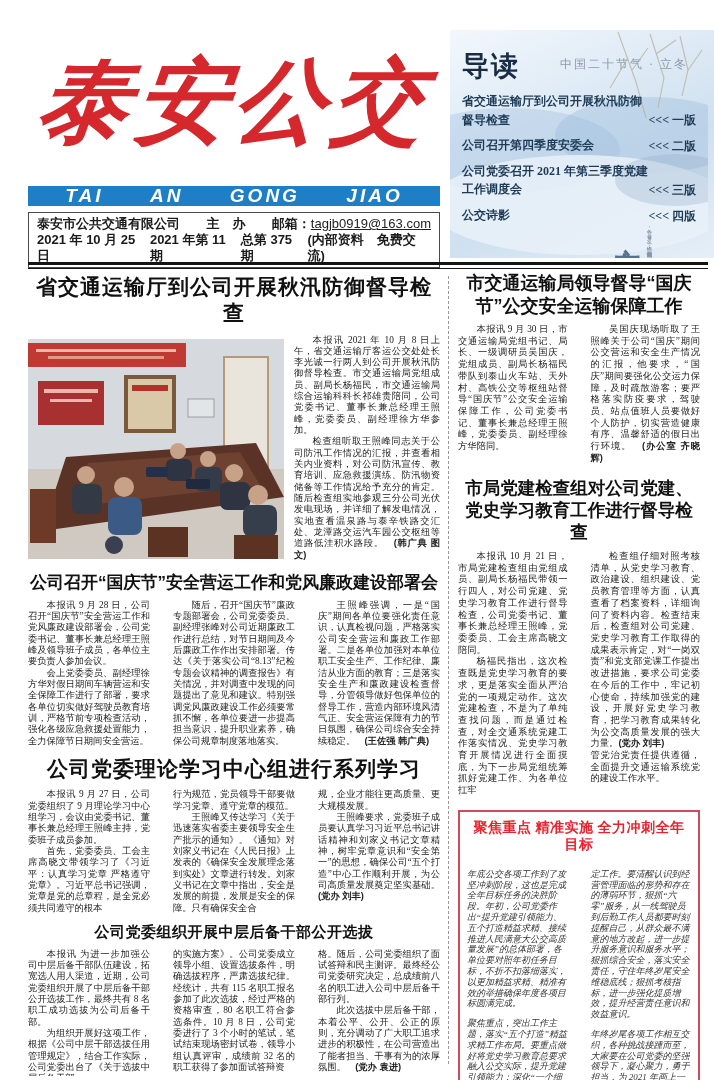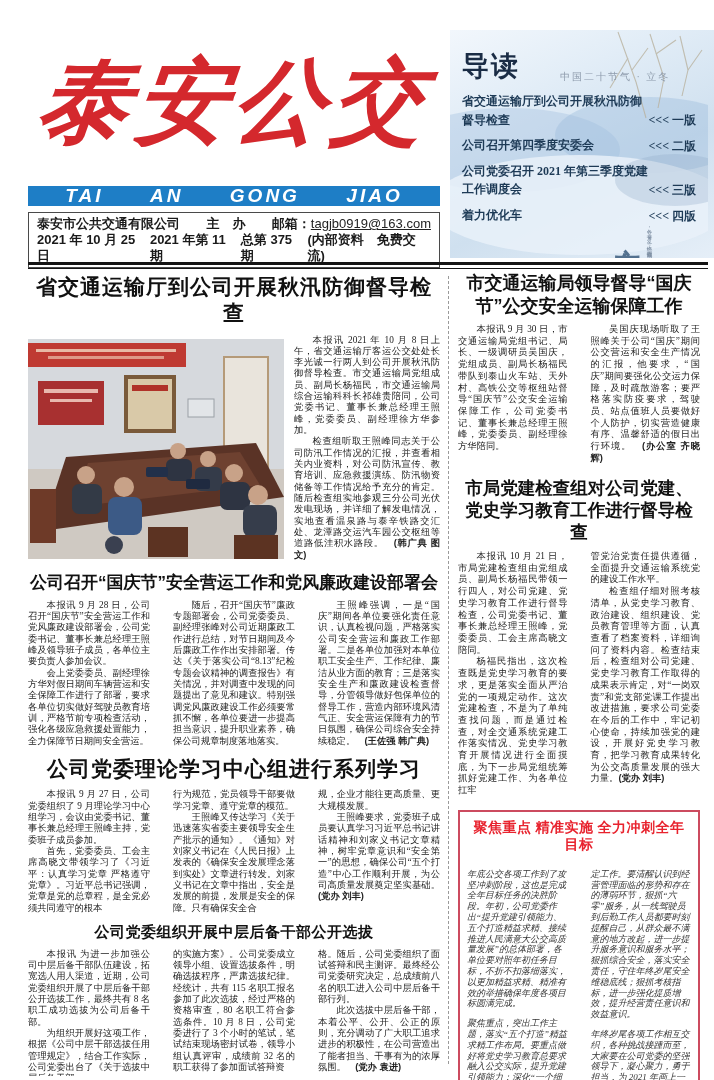--- a/index.html
+++ b/index.html
@@ -19,21 +19,21 @@
   .inforow{display:flex;align-items:baseline;font-family:"Liberation Sans",sans-serif;
         font-size:13px;color:#1a1a1a;font-weight:bold;line-height:16px;justify-content:space-between;}
   .inforow .email{font-weight:normal;text-decoration:underline;color:#222;}
 
   
   .guide{position:absolute;left:450px;top:30px;width:258px;height:228px;overflow:hidden;
          background:linear-gradient(155deg,#f2f7fc 0%,#e2edf7 28%,#cfe0ef 62%,#e6eff8 100%);padding-left:12px;}
   .guide .deco{position:absolute;inset:0;}
   .guide-title{position:absolute;left:12px;top:18px;font-family:"Liberation Sans",sans-serif;
          font-weight:900;font-size:27px;color:#1a2c45;letter-spacing:2px;}
-  .guide-sub{position:absolute;left:110px;top:40px;font-size:10px;color:#8d9aab;letter-spacing:2px;}
+  .guide-sub{position:absolute;left:110px;top:26px;font-size:12px;color:#8d9aab;letter-spacing:2px;}
   .guide-items{position:absolute;left:12px;top:62px;width:234px;}
   .guide-item{display:flex;align-items:flex-end;margin-bottom:7px;}
   .guide-item .t{flex:1;font-weight:bold;font-size:12px;line-height:1.55;color:#1d3a56;}
   .guide-item .pg{white-space:nowrap;font-weight:bold;font-size:12px;color:#1d3a56;margin-left:0;}
   .seal-wrap{position:absolute;right:66px;bottom:6px;display:flex;align-items:flex-start;}
   .seal{writing-mode:vertical-rl;font-size:28px;font-weight:bold;color:#53718f;
         font-family:"DejaVu Serif",serif;letter-spacing:4px;line-height:1;}
   .seal-note{writing-mode:vertical-rl;font-size:5.5px;color:#7d8ea2;margin-left:4px;
         line-height:1.6;max-height:78px;}
 
@@ -130,21 +130,21 @@
       </div>
       <div class="guide-item">
         <span class="t">公司召开第四季度安委会</span>
         <span class="pg">&lt;&lt;&lt; 二版</span>
       </div>
       <div class="guide-item">
         <span class="t">公司党委召开 2021 年第三季度党建工作调度会</span>
         <span class="pg">&lt;&lt;&lt; 三版</span>
       </div>
       <div class="guide-item">
-        <span class="t">着力优化车</span>
+        <span class="t">公交诗影</span>
         <span class="pg">&lt;&lt;&lt; 四版</span>
       </div>
     </div>
     <div class="seal-wrap">
       <div class="seal">立冬</div>
       <div class="seal-note">立冬，十月节。冬，终也，万物收藏也。</div>
     </div>
   </div>
 
   <div class="double-rule"></div>
@@ -266,22 +266,22 @@
     </div>
 
     <div class="art">
       <div class="headline h-r2">市局党建检查组对公司党建、党史学习教育工作进行督导检查</div>
       <div class="cols body">
         <div class="col">
           <p>本报讯 10 月 21 日，市局党建检查组由党组成员、副局长杨福民带领一行四人，对公司党建、党史学习教育工作进行督导检查，公司党委书记、董事长兼总经理王照峰，党委委员、工会主席高晓文陪同。</p>
           <p>杨福民指出，这次检查既是党史学习教育的要求，更是落实全面从严治党的一项规定动作。这次党建检查，不是为了单纯查找问题，而是通过检查，对全交通系统党建工作落实情况、党史学习教育开展情况进行全面摸底，为下一步局党组统筹抓好党建工作、为各单位扛牢</p>
         </div>
         <div class="col">
+          <p><span>检查组仔细对照考核清单，从党史学习教育、政治建设、组织建设、党员教育管理等方面，认真查看了档案资料，详细询问了资料内容。检查结束后，检查组对公司党建、党史学习教育工作取得的成果表示肯定，对“一岗双责”和党支部党课工作提出改进措施，要求公司党委在今后的工作中，牢记初心使命，持续加强党的建设，开展好党史学习教育，把学习教育成果转化为公交高质量发展的强大力量。</span><span class="byline">(党办 刘丰)</span></p>
           <p style="text-indent:0">管党治党责任提供遵循，全面提升交通运输系统党的建设工作水平。</p>
-          <p><span>检查组仔细对照考核清单，从党史学习教育、政治建设、组织建设、党员教育管理等方面，认真查看了档案资料，详细询问了资料内容。检查结束后，检查组对公司党建、党史学习教育工作取得的成果表示肯定，对“一岗双责”和党支部党课工作提出改进措施，要求公司党委在今后的工作中，牢记初心使命，持续加强党的建设，开展好党史学习教育，把学习教育成果转化为公交高质量发展的强大力量。</span><span class="byline">(党办 刘丰)</span></p>
         </div>
       </div>
     </div>
 
     <div class="commentary">
       <div class="headline h-comm">聚焦重点 精准实施 全力冲刺全年目标</div>
       <div class="cols body">
         <div class="col">
           <p>年底公交各项工作到了攻坚冲刺阶段，这也是完成全年目标任务的决胜阶段。年初，公司党委作出“提升党建引领能力、五个打造精益求精、接续推进人民满意大公交高质量发展”的总体部署，各单位要对照年初任务目标，不折不扣落细落实，以更加精益求精、精准有效的举措确保年度各项目标圆满完成。</p>
           <p>聚焦重点，突出工作主题，落实“五个打造”精益求精工作布局。要重点做好将党史学习教育总要求融入公交实际，提升党建引领能力；深化“一个细化，四个着力”，细化六零服务标准落实，着力优化车、线、场、站，着力追求综合安全，着力营造文化生态，着力激励爱岗爱技。对照以上要求，逐着目标干，明确时限提速完成。</p>

